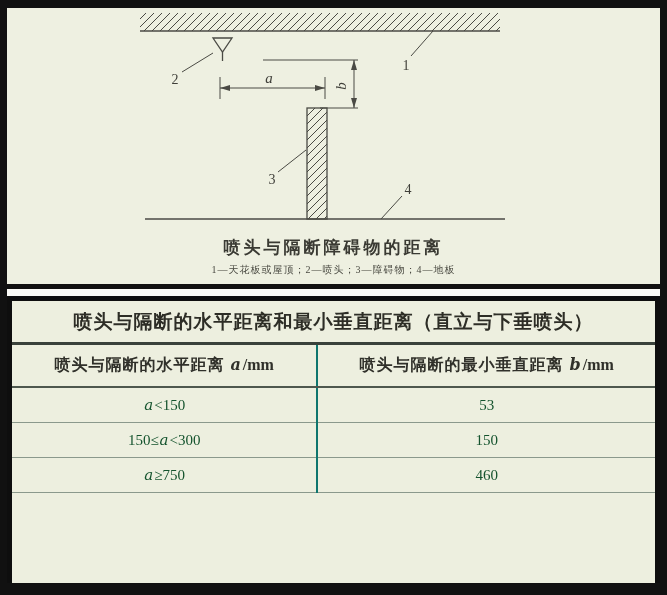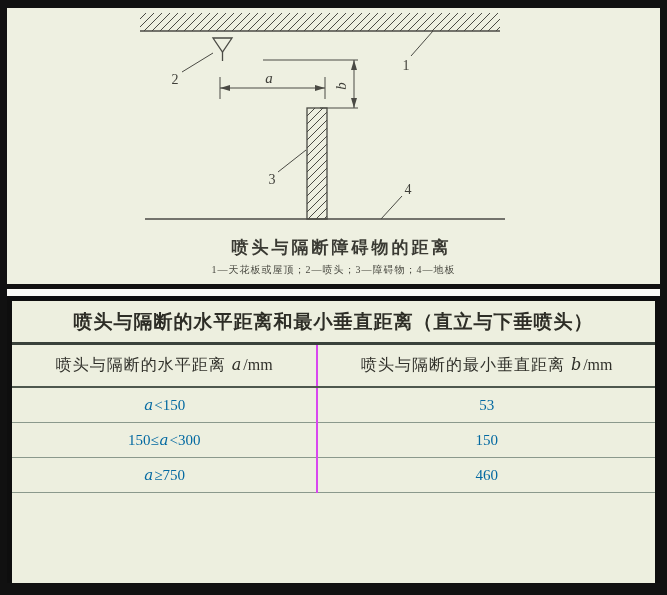--- a/index.html
+++ b/index.html
@@ -1,39 +1,39 @@
 <!DOCTYPE html>
 <html><head>
 <meta charset="utf-8">
 <style>
   html,body{margin:0;padding:0;background:#fff;}
   .page{position:relative;width:667px;height:595px;background:#111;overflow:hidden;
         font-family:"Liberation Serif","DejaVu Serif",serif;}
   
   .top-sec{position:absolute;left:7px;top:8px;width:653px;height:276px;background:#eef0e1;}
   .fig-svg{position:absolute;left:0;top:0;}
-  .fig-caption{position:absolute;left:8px;top:228px;width:100%;text-align:center;
+  .fig-caption{position:absolute;left:0;top:228px;width:100%;text-align:center;
                font-size:17px;font-weight:bold;color:#3a3a33;letter-spacing:3px;}
   .fig-legend{position:absolute;left:0;top:255px;width:100%;text-align:center;
               font-size:10px;color:#4a4a42;letter-spacing:1px;}
   .white-gap{position:absolute;left:7px;top:289px;width:653px;height:7px;background:#fbfbf7;}
   
   .tbl-sec{position:absolute;left:7px;top:296px;width:653px;height:287px;background:#edefdf;
            border-top:5px solid #0e0e0e;border-left:5px solid #0e0e0e;border-right:5px solid #0e0e0e;
            box-sizing:border-box;}
   .tbl-title{height:41px;display:flex;align-items:center;justify-content:center;
              font-size:19px;font-weight:bold;color:#2d2d26;letter-spacing:1px;
              border-bottom:3px solid #3a423b;}
   table.data{width:100%;border-collapse:collapse;table-layout:fixed;}
   col.c1{width:47.5%;} col.c2{width:52.5%;}
-  th{height:39px;font-size:16px;font-weight:normal;color:#30302a;text-align:center;
+  th{height:39px;font-size:16px;font-weight:bold;color:#30302a;text-align:center;
      border-bottom:2px solid #4e584e;letter-spacing:1px;}
-  td{height:32px;font-size:15px;color:#0369a1;text-align:center;
+  td{height:32px;font-size:15px;color:#14532d;text-align:center;
      border-bottom:1px solid #8b998c;}
-  .coldiv{border-left:2px solid #d946ef;}
+  .coldiv{border-left:2px solid #0f766e;}
   .vr{font-style:italic;font-family:"DejaVu Serif",serif;padding:0 1px;}
   .unit{letter-spacing:0;}
   text{fill:#3f3f39;}
 </style>
 </head>
 <body>
 
 <div class="page">
 
   <div class="top-sec">

